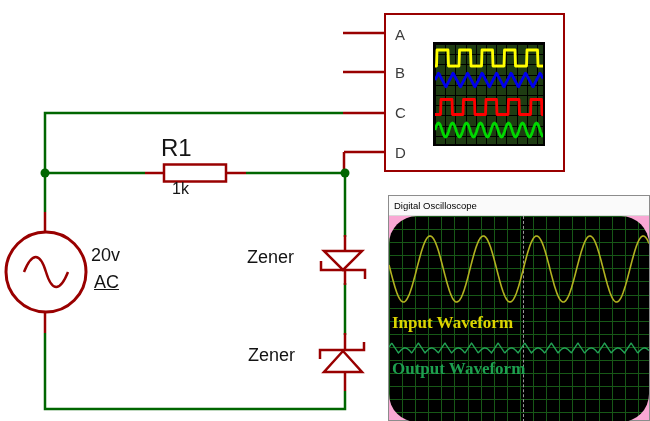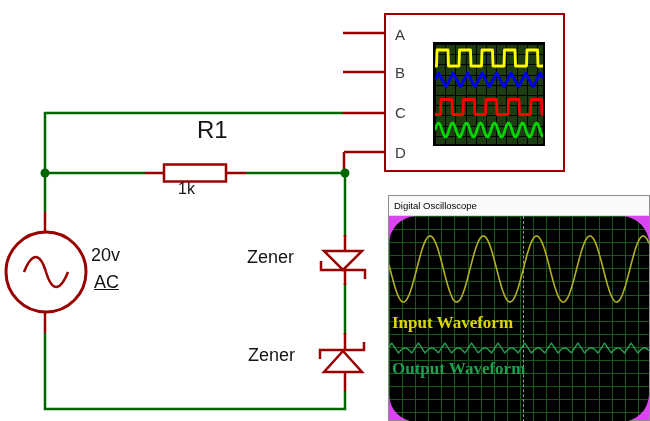--- a/index.html
+++ b/index.html
@@ -18,21 +18,21 @@
   #mini-screen{position:absolute;left:47px;top:27px;width:112px;height:104px;
     box-sizing:border-box;border:2px solid #000;background:var(--mini-bg);}
   #mini-grid{position:absolute;inset:0;
     background-image:
       repeating-linear-gradient(to right, var(--mini-grid) 0 1px, transparent 1px 10.2px),
       repeating-linear-gradient(to bottom, var(--mini-grid) 0 1px, transparent 1px 10.2px);}
   #mini-screen svg{position:absolute;left:0;top:0;}
 
   
   #scope-window{position:absolute;left:388px;top:195px;width:262px;height:226px;
-    box-sizing:border-box;border:1px solid var(--window-border);background:#d946ef;}
+    box-sizing:border-box;border:1px solid var(--window-border);background:#f9a8d4;}
   #scope-titlebar{height:19px;background:var(--titlebar-bg);border-bottom:1px solid #d9d9d9;
     display:flex;align-items:center;}
   #scope-title{font-size:9.5px;color:#000;padding-left:5px;}
   #scope-screen{position:relative;width:260px;height:206px;background:var(--scope-bg);
     overflow:hidden;
     background-image:
       repeating-linear-gradient(to right, var(--scope-grid) 0 1px, transparent 1px 13.1px),
       repeating-linear-gradient(to bottom, var(--scope-grid) 0 1px, transparent 1px 13.1px); border-radius: 28px;}
   #scope-screen svg{position:absolute;left:0;top:0;}
   #timebase-line{position:absolute;left:134px;top:0;height:206px;width:0;
@@ -88,22 +88,22 @@
 
     <g stroke="var(--wire-red)" stroke-width="2.5">
       <path d="M324,372 L362,372 L343,351 Z" fill="#ffffff"></path>
       <path d="M320,359 L320,350 L364,350 L364,342" fill="none"></path>
     </g>
 
     <circle cx="45" cy="173" r="4.5" fill="var(--wire-green)"></circle>
     <circle cx="345" cy="173" r="4.5" fill="var(--wire-green)"></circle>
   </svg>
 
-  <span class="lbl lbl-r1" style="left:161px;top:118px;margin-left:36px;">R1</span>
-  <span class="lbl lbl-val" style="left:178px;top:181px;">1k</span>
+  <span class="lbl lbl-r1" style="left:161px;top:136px;">R1</span>
+  <span class="lbl lbl-val" style="left:172px;top:181px;">1k</span>
   <span class="lbl lbl-big" style="left:91px;top:246px;">20v</span>
   <span class="lbl lbl-big" style="left:94px;top:273px;text-decoration:underline;">AC</span>
   <span class="lbl lbl-big" style="left:247px;top:248px;">Zener</span>
   <span class="lbl lbl-big" style="left:248px;top:346px;">Zener</span>
 
   <div id="probe-box">
     <span class="term-letter" style="top:11px;">A</span>
     <span class="term-letter" style="top:49px;">B</span>
     <span class="term-letter" style="top:89px;">C</span>
     <span class="term-letter" style="top:129px;">D</span>

